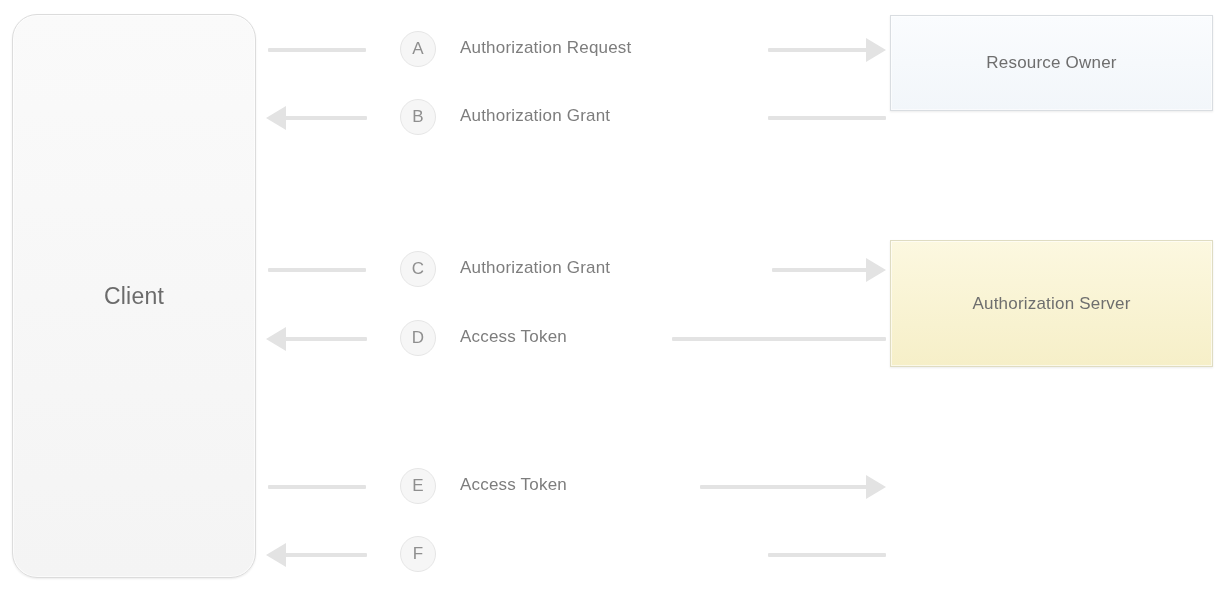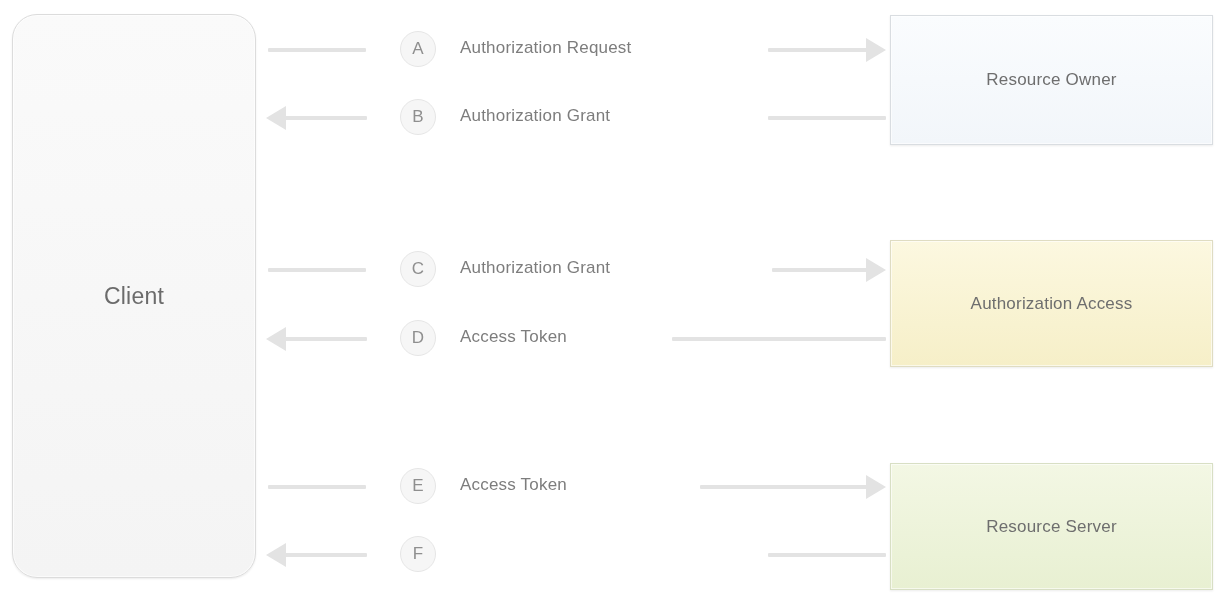--- a/index.html
+++ b/index.html
@@ -44,21 +44,21 @@
     background: linear-gradient(180deg, #fafafa 0%, #f4f4f4 100%);
     font-size: 23px;
     color: #6b6b6b;
     border-radius: 25px;
   }
 
   .node-resource-owner {
     left: 890px;
     top: 15px;
     width: 323px;
-    height: 130px;
+    height: 96px;
     background: linear-gradient(180deg, #fafcfe 0%, #f2f6fa 100%);
     border-color: #d9dde1;
     font-size: 17px;
   }
 
   .node-authorization-server {
     left: 890px;
     top: 240px;
     width: 323px;
     height: 127px;
@@ -141,26 +141,23 @@
 
   <div class="node node-client">
     <span>Client</span>
   </div>
 
   <div class="node node-resource-owner">
     <span>Resource Owner</span>
   </div>
 
   <div class="node node-authorization-server">
-    <span>Authorization Access</span>
-  </div>
-
-  <div class="node node-resource-server">
-    <span>Resource Server</span>
-  </div>
+    <span>Authorization Server</span>
+  </div>
+
 
   <div class="msg-row" style="top:30px;">
     <div class="seg" style="left:268px; width:98px;"></div>
     <div class="badge" style="left:400px;">A</div>
     <div class="msg-label">Authorization Request</div>
     <div class="seg" style="left:768px; width:100px;"></div>
     <div class="arrowhead right" style="left:866px;"></div>
   </div>
 
   <div class="msg-row" style="top:98px;">

